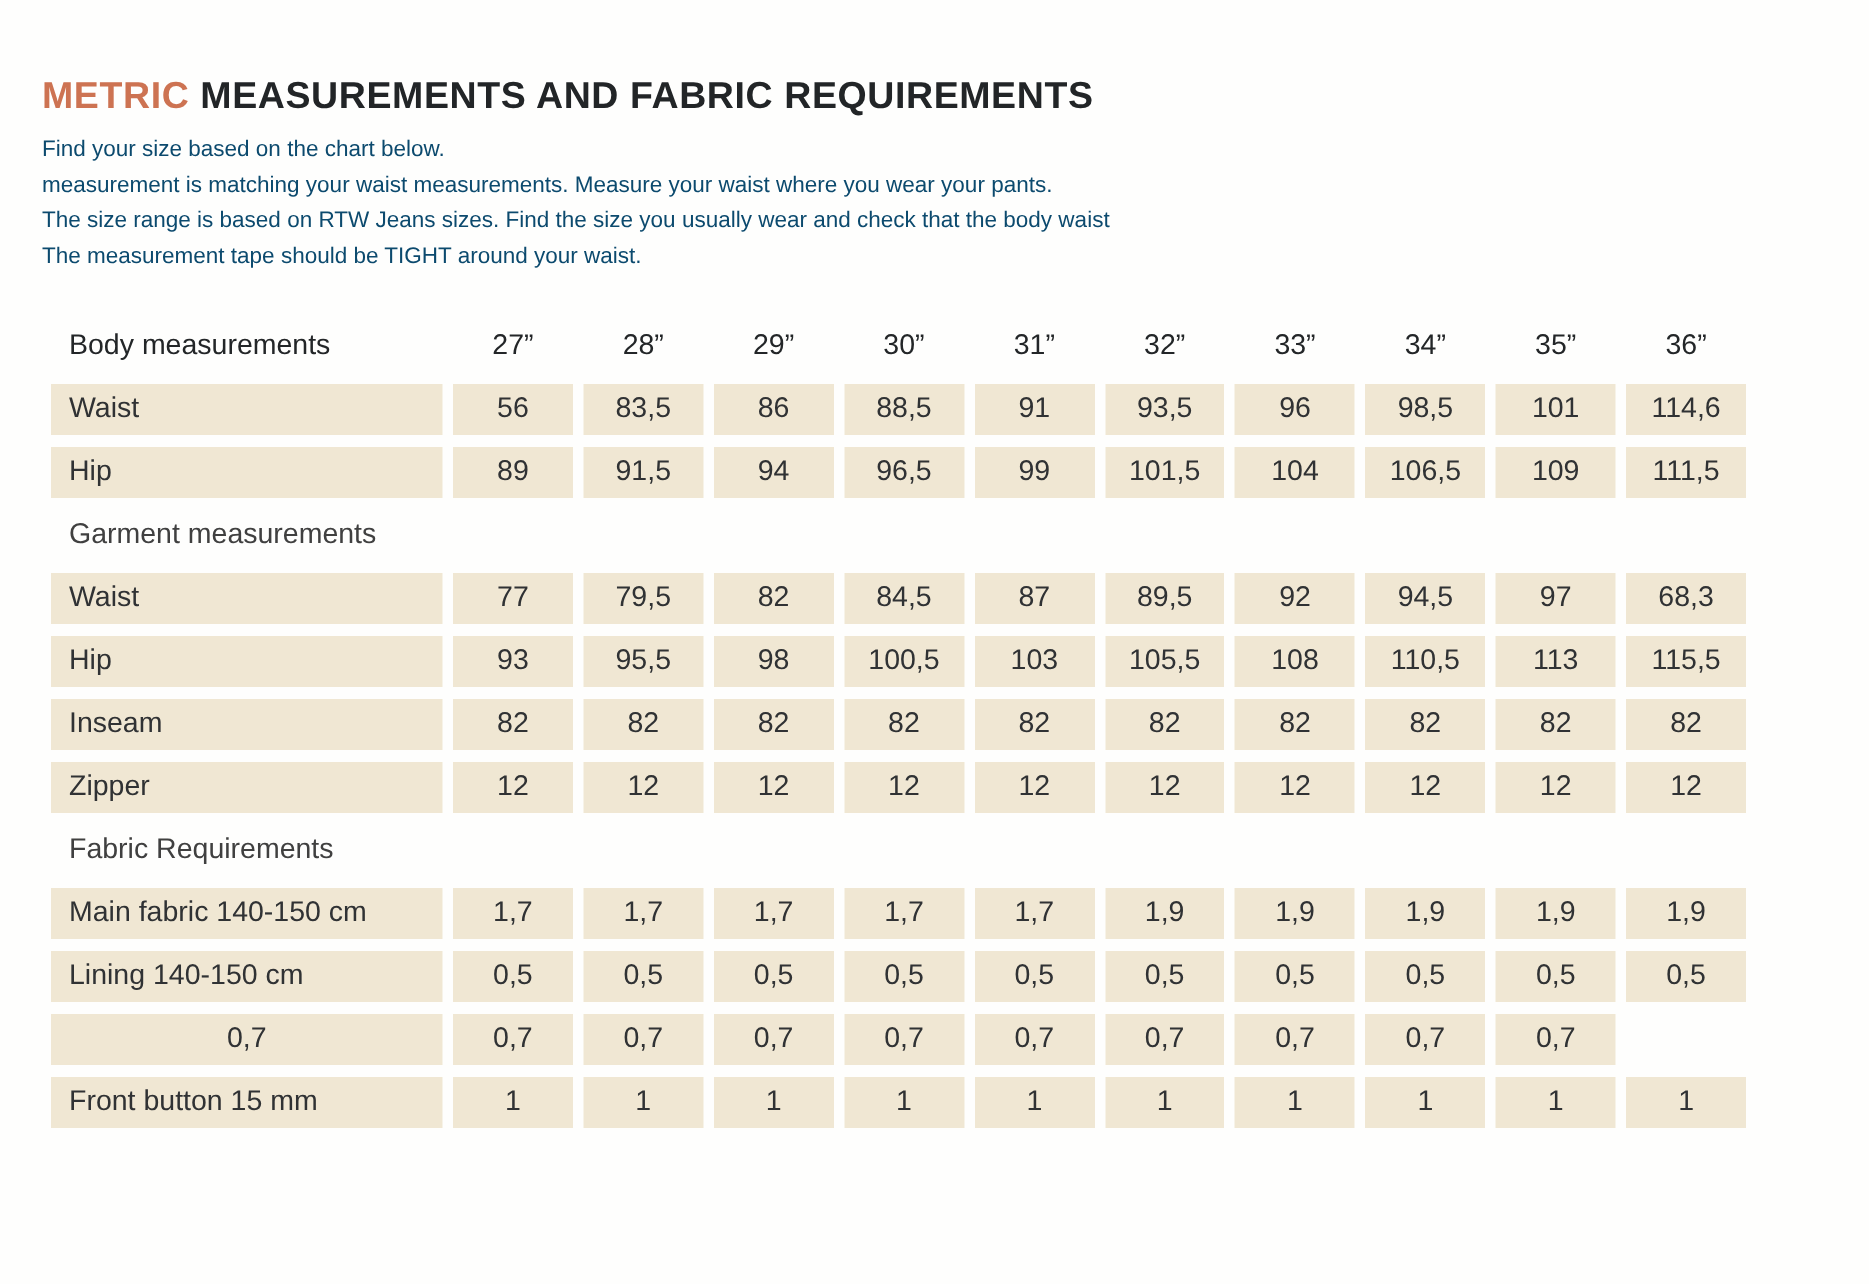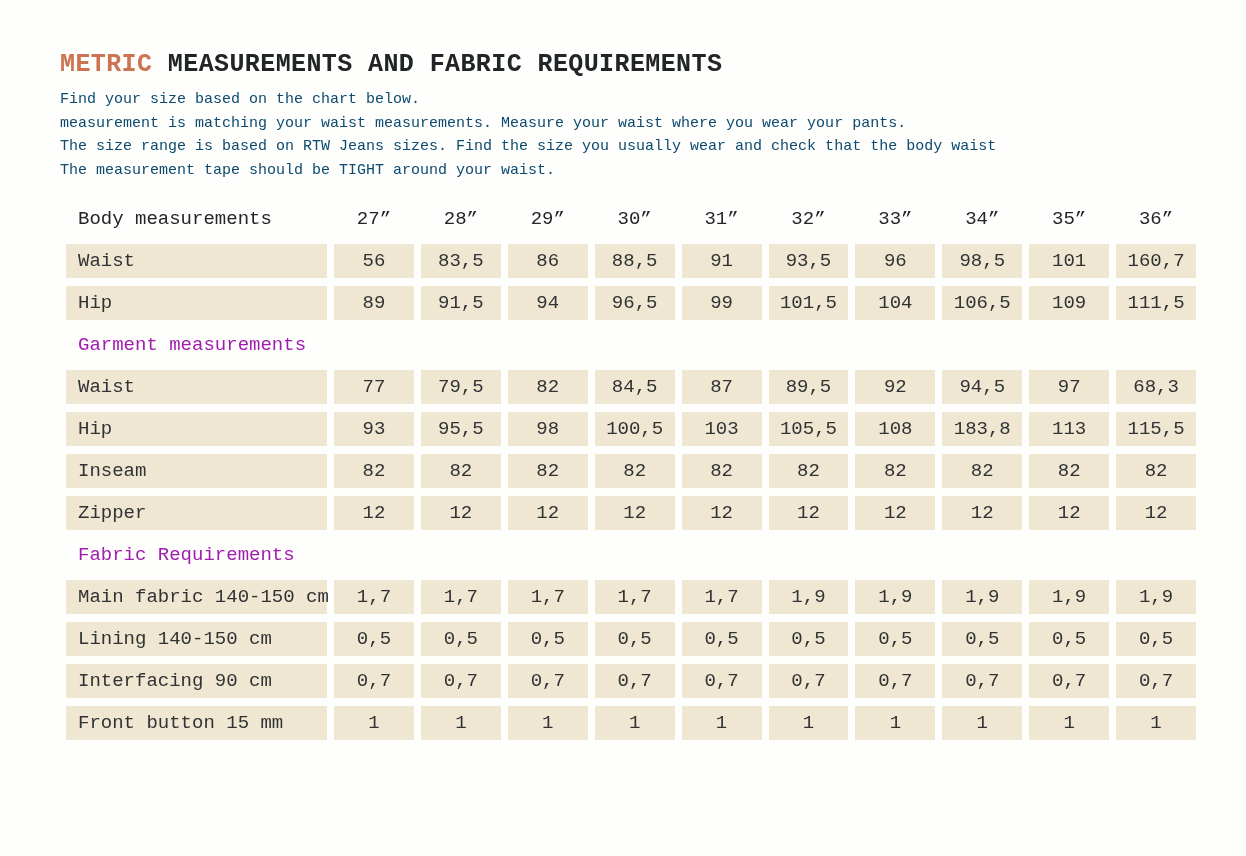--- a/index.html
+++ b/index.html
@@ -8,39 +8,38 @@
   }
   body {
     width: 1246px;
     height: 856px;
     background: #fefefd;
     font-family: "Liberation Sans", sans-serif;
     color: #27292b;
     overflow: hidden;
   }
   .page {
-    padding: 50px 50px 0 60px;
+    padding: 50px 50px 0 28px;
     box-sizing: border-box;
-    font-family: Liberation Mono, monospace;
   }
   h1.page-title {
     margin: 0 0 9px 0;
     font-size: 25px;
     font-weight: bold;
     letter-spacing: 0.4px;
     color: #222527;
   }
   .title-accent { color: #cd7352; }
   .intro .intro-line {
     font-size: 15px;
     line-height: 23.5px;
     color: #0c4a6e;
   }
   .size-table {
-    margin-top: 20px;
+    margin-top: 32px;
     margin-left: 6px;
     width: 1130px;
     text-align: right;
   }
   .trow {
     display: grid;
     grid-template-columns: 261px repeat(10, 1fr);
     column-gap: 7px;
     height: 34px;
     margin-bottom: 8px;
@@ -62,21 +61,21 @@
     background: transparent;
     font-weight: 500;
     color: #232628;
   }
   .section-title {
     height: 34px;
     display: flex;
     align-items: center;
     padding-left: 12px;
     font-size: 19px;
-    color: #a21caf;
+    color: #404040;
     margin: 2px 0 8px 0;
   }
 </style>
 </head>
 <body>
 
 <div class="page">
   <header>
     <h1 class="page-title"><span class="title-accent">METRIC</span><span> MEASUREMENTS AND FABRIC REQUIREMENTS</span></h1>
     <div class="intro" id="intro">
@@ -105,21 +104,21 @@
         <div class="cell label-cell">Waist</div>
         <div class="cell">56</div>
         <div class="cell">83,5</div>
         <div class="cell">86</div>
         <div class="cell">88,5</div>
         <div class="cell">91</div>
         <div class="cell">93,5</div>
         <div class="cell">96</div>
         <div class="cell">98,5</div>
         <div class="cell">101</div>
-        <div class="cell">160,7</div>
+        <div class="cell">114,6</div>
       </div>
       <div class="trow">
         <div class="cell label-cell">Hip</div>
         <div class="cell">89</div>
         <div class="cell">91,5</div>
         <div class="cell">94</div>
         <div class="cell">96,5</div>
         <div class="cell">99</div>
         <div class="cell">101,5</div>
         <div class="cell">104</div>
@@ -143,21 +142,21 @@
       </div>
       <div class="trow">
         <div class="cell label-cell">Hip</div>
         <div class="cell">93</div>
         <div class="cell">95,5</div>
         <div class="cell">98</div>
         <div class="cell">100,5</div>
         <div class="cell">103</div>
         <div class="cell">105,5</div>
         <div class="cell">108</div>
-        <div class="cell">183,8</div>
+        <div class="cell">110,5</div>
         <div class="cell">113</div>
         <div class="cell">115,5</div>
       </div>
       <div class="trow">
         <div class="cell label-cell">Inseam</div>
         <div class="cell">82</div>
         <div class="cell">82</div>
         <div class="cell">82</div>
         <div class="cell">82</div>
         <div class="cell">82</div>
@@ -201,21 +200,20 @@
         <div class="cell">0,5</div>
         <div class="cell">0,5</div>
         <div class="cell">0,5</div>
         <div class="cell">0,5</div>
         <div class="cell">0,5</div>
         <div class="cell">0,5</div>
         <div class="cell">0,5</div>
         <div class="cell">0,5</div>
       </div>
       <div class="trow">
-        <div class="cell label-cell">Interfacing 90 cm</div>
         <div class="cell">0,7</div>
         <div class="cell">0,7</div>
         <div class="cell">0,7</div>
         <div class="cell">0,7</div>
         <div class="cell">0,7</div>
         <div class="cell">0,7</div>
         <div class="cell">0,7</div>
         <div class="cell">0,7</div>
         <div class="cell">0,7</div>
         <div class="cell">0,7</div>

